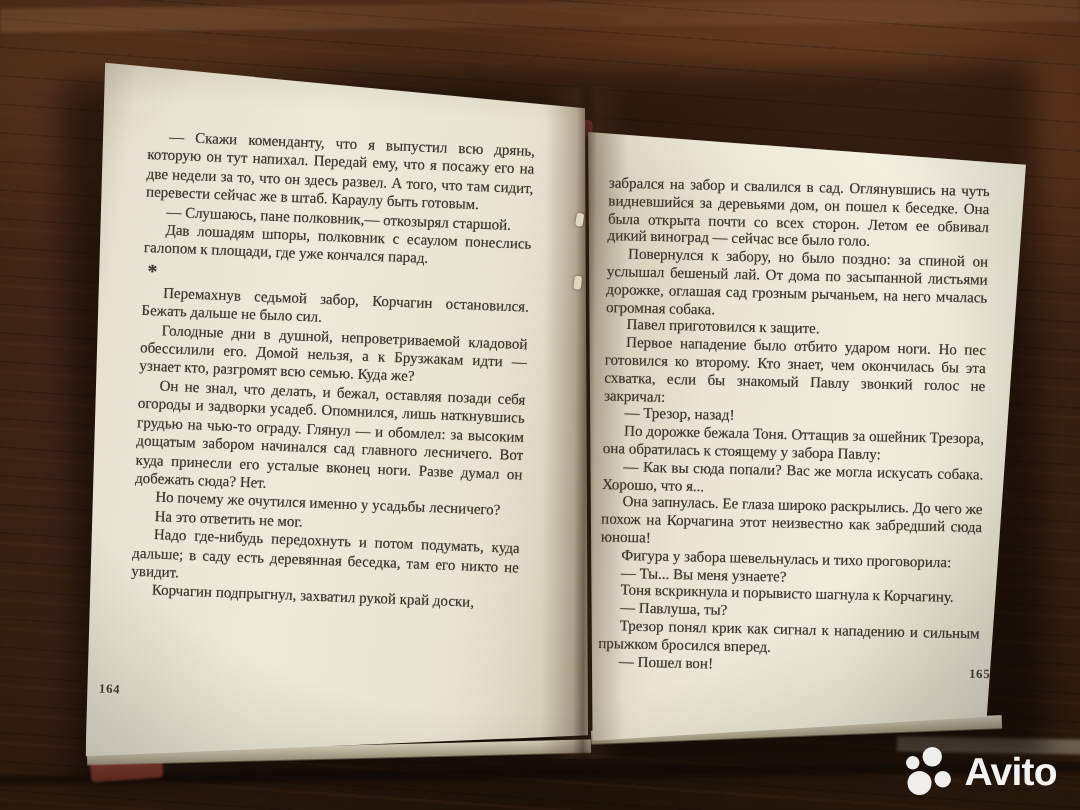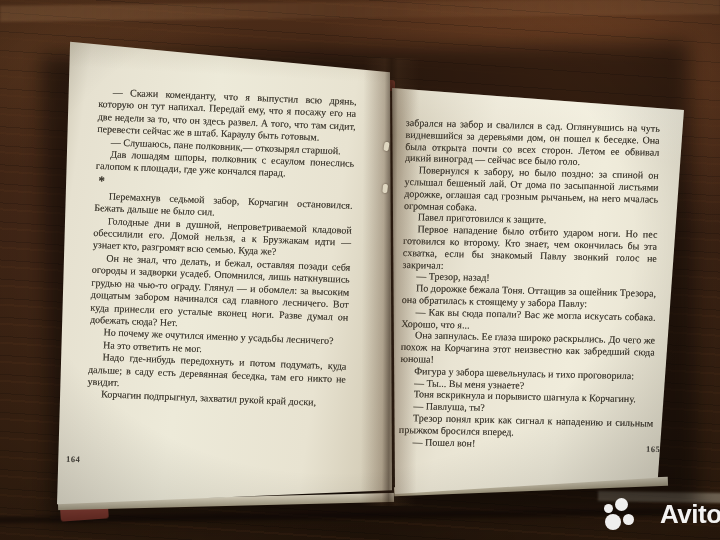--- a/index.html
+++ b/index.html
@@ -74,21 +74,21 @@
     transform:rotate(0.4deg);}
   .stitch{position:absolute;width:5px;height:9px;background:#ded6c0;border-radius:2px;
     box-shadow:0 0 2px rgba(40,25,12,0.6);}
   .stitch-1{left:21px;top:84px;transform:rotate(8deg);}
   .stitch-2{left:20px;top:126px;transform:rotate(6deg);}
 
   .vignette{position:absolute;inset:0;pointer-events:none;
     background:radial-gradient(ellipse at 46% 44%, transparent 55%, rgba(0,0,0,0.30) 100%);}
 
   
-  .watermark{position:absolute;left:604px;top:498px;display:flex;align-items:center;gap:22px;}
+  .watermark{position:absolute;left:604px;top:498px;display:flex;align-items:center;gap:5px;}
   .wm-logo{position:relative;width:34px;height:32px;}
   .wm-circle{position:absolute;border-radius:50%;background:rgba(255,255,255,0.93);}
   .wm-c1{left:0;top:6px;width:9px;height:9px;}
   .wm-c2{left:11px;top:0;width:13px;height:13px;}
   .wm-c3{left:1px;top:16px;width:16px;height:16px;}
   .wm-c4{left:19px;top:16px;width:11px;height:11px;}
   .wm-text{font-family:"Liberation Sans","DejaVu Sans",sans-serif;font-weight:700;
     font-size:26px;color:rgba(255,255,255,0.95);letter-spacing:-0.5px;line-height:32px;}
 </style>
 </head>

